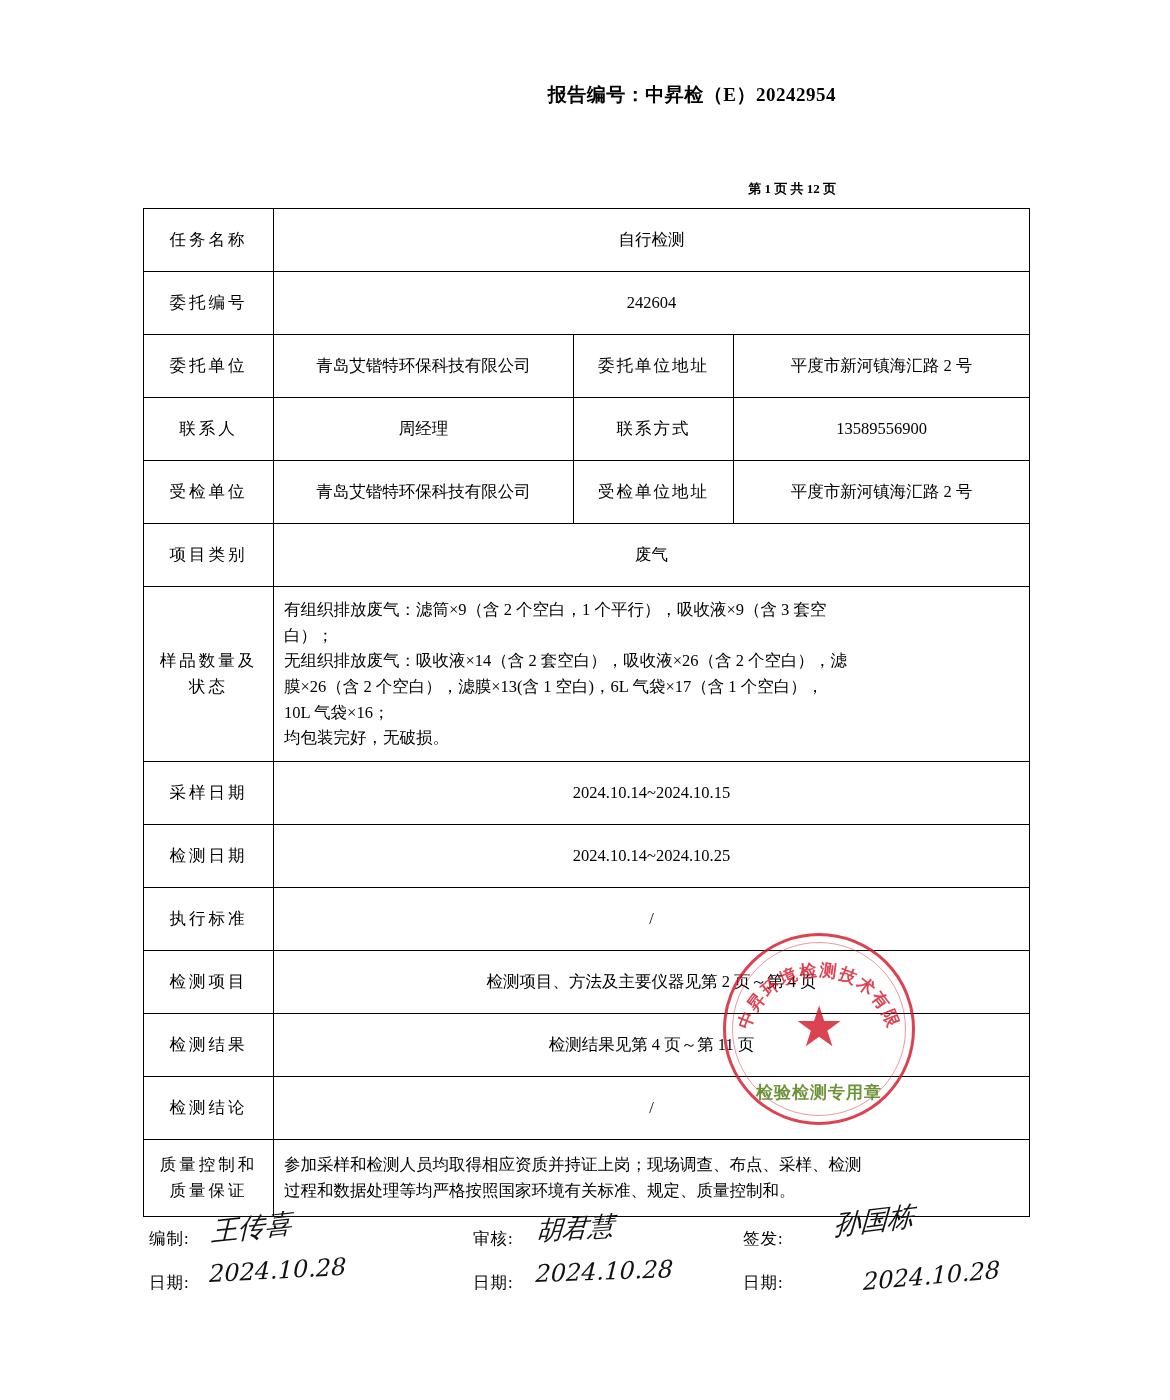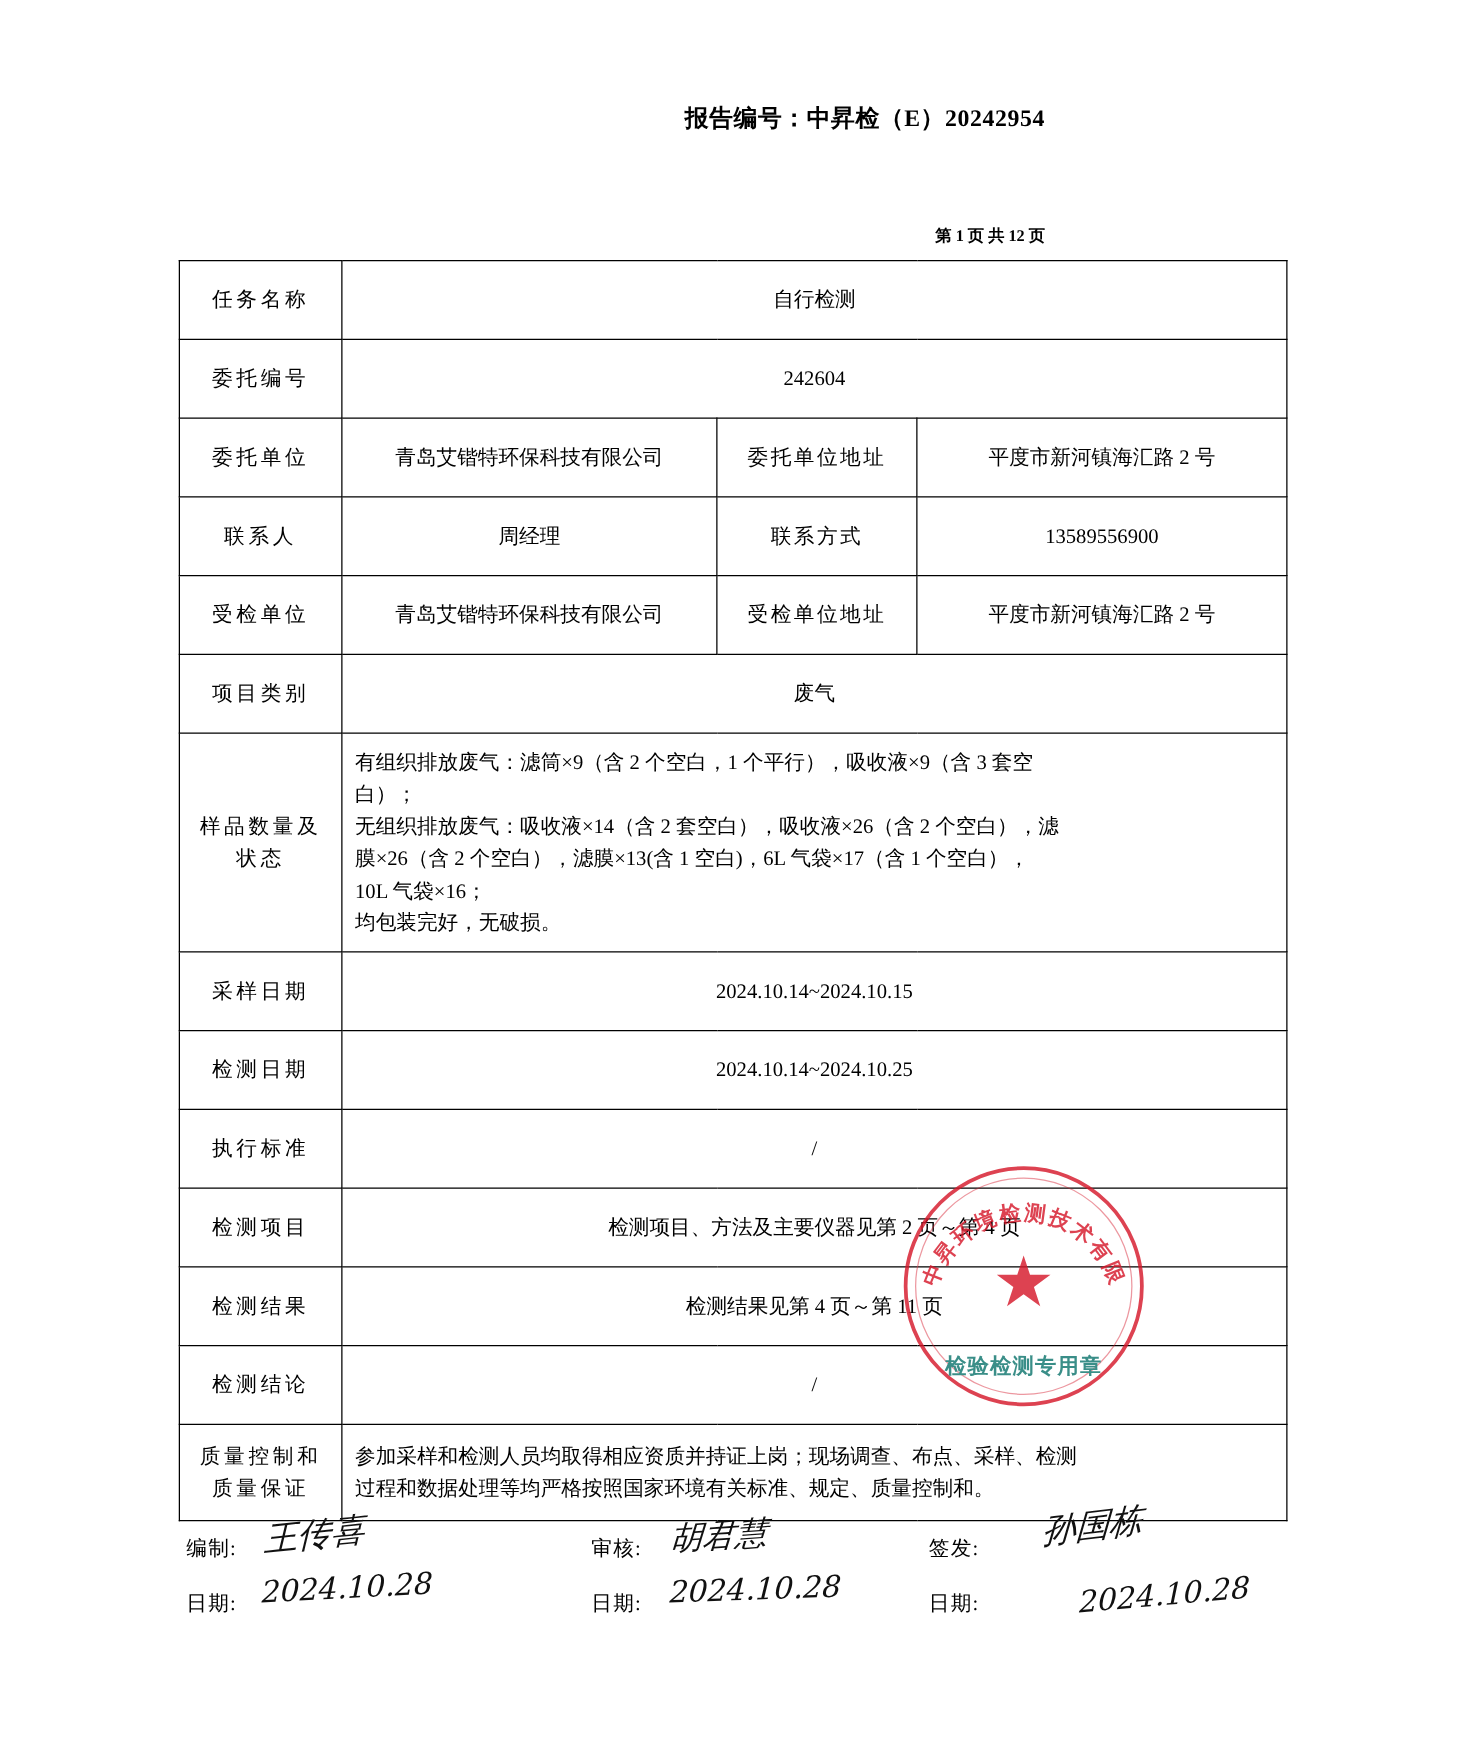--- a/index.html
+++ b/index.html
@@ -165,21 +165,21 @@
     color: #d6192b;
   }
   .seal .bottom-text {
     position: absolute;
     left: 0; right: 0;
     bottom: 18px;
     text-align: center;
     font-size: 17px;
     font-weight: bold;
     letter-spacing: 1px;
-    color: #0f766e;
+    color: #4d7c0f;
   }
   .seal .arc {
     position: absolute;
     left: 0; top: 0;
     width: 186px; height: 186px;
   }
   .seal .arc text {
     font-family: "Liberation Serif", serif;
     font-size: 17px;
     font-weight: bold;

